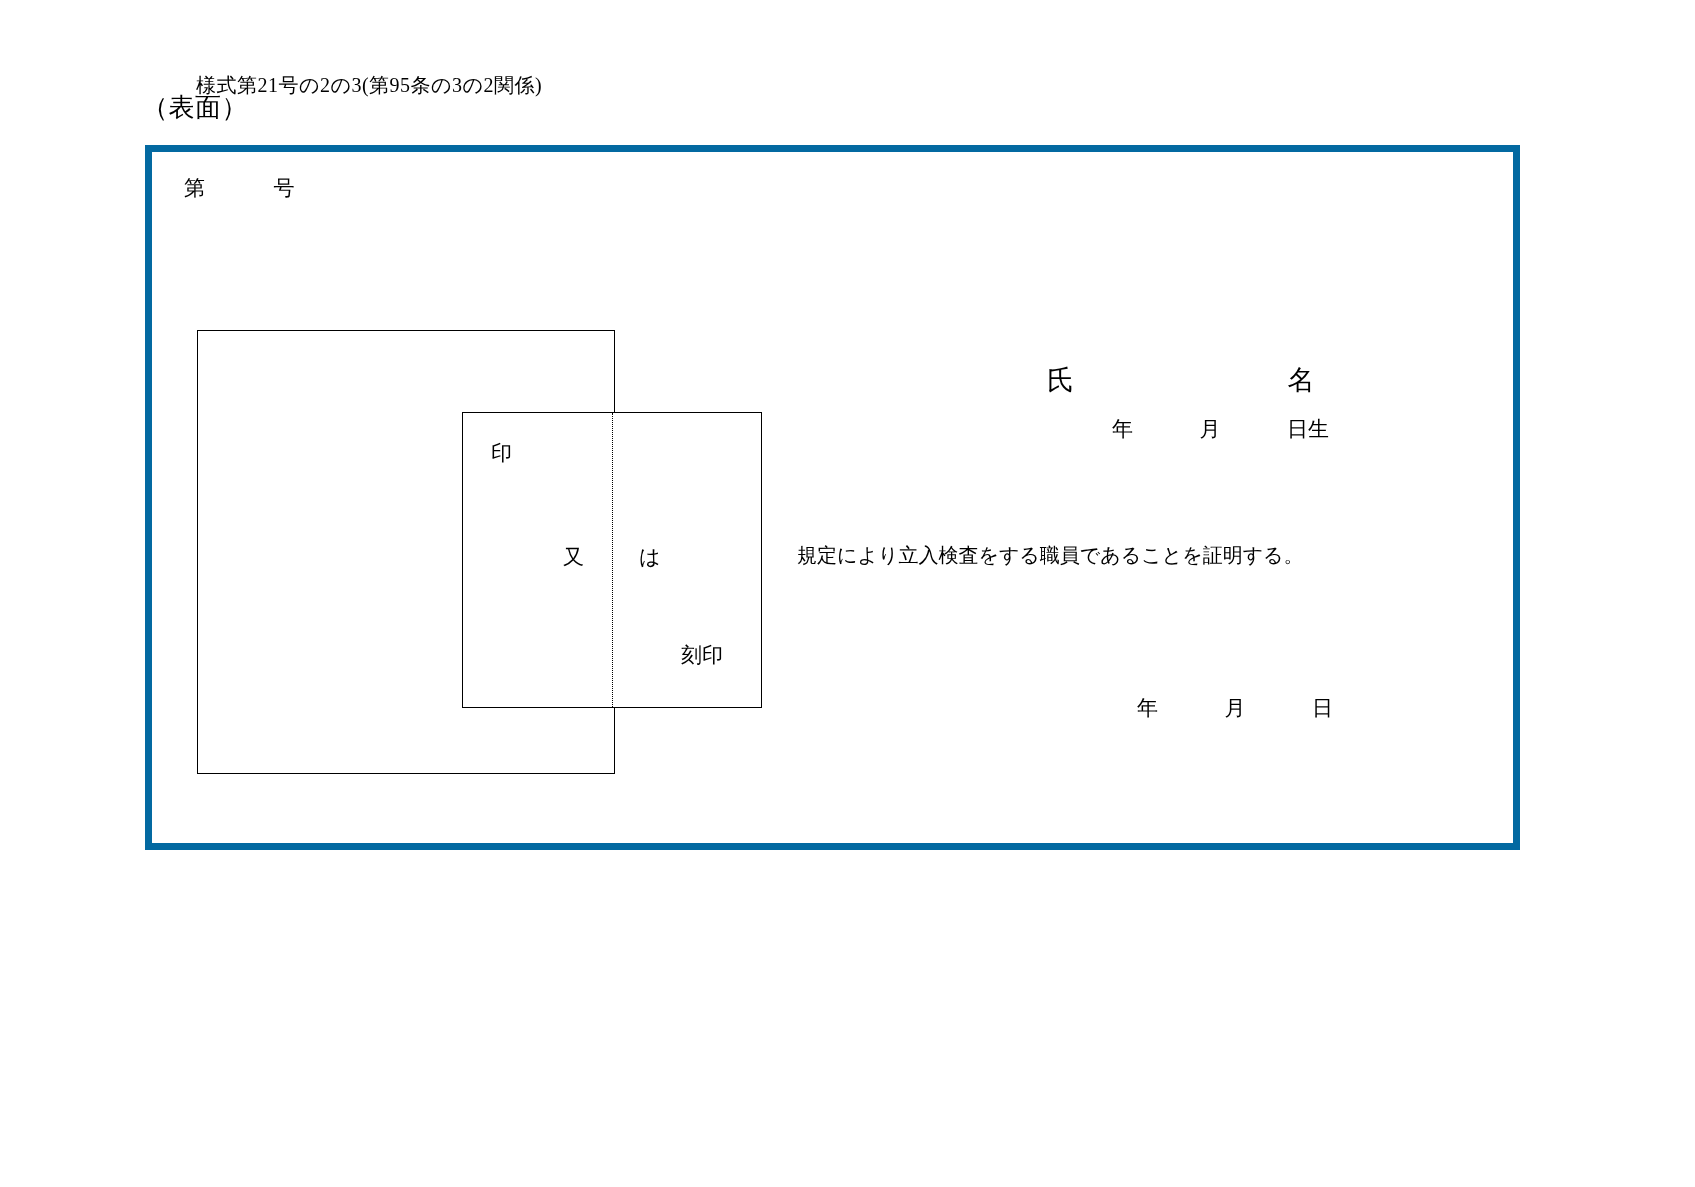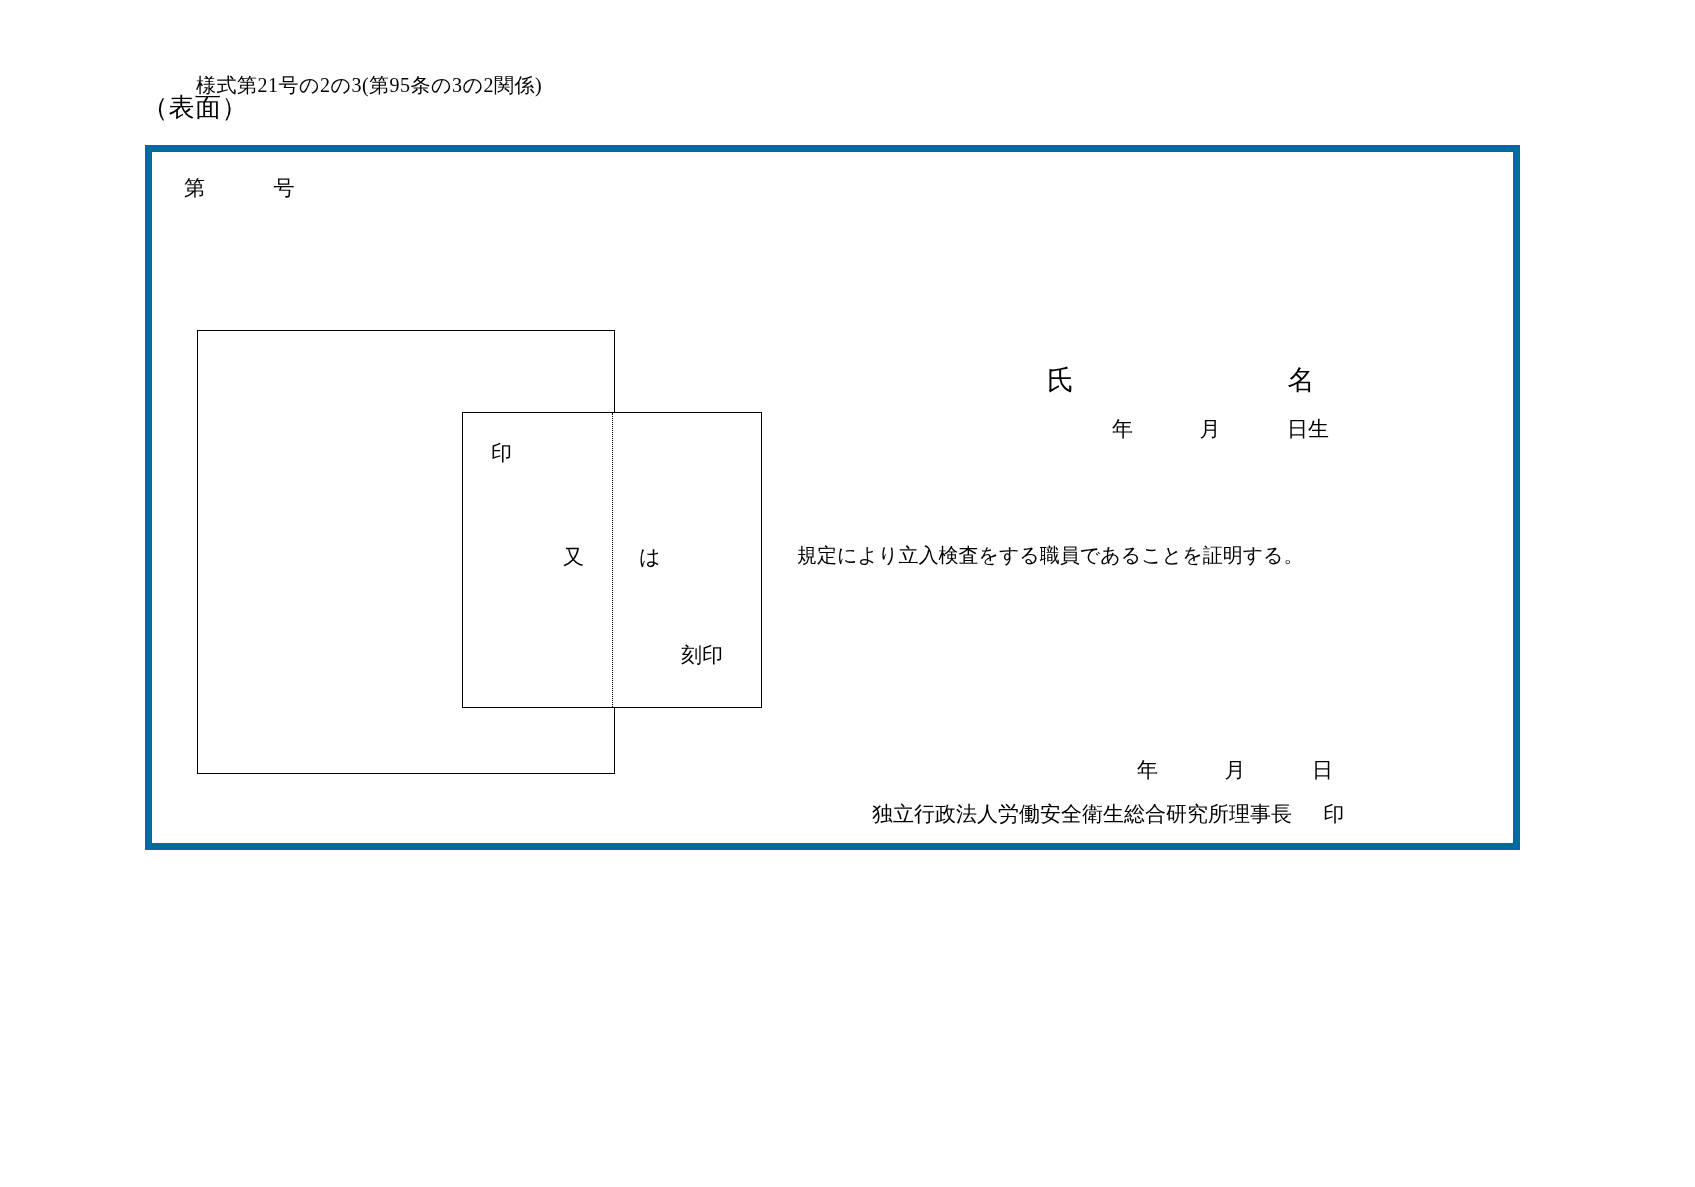--- a/index.html
+++ b/index.html
@@ -148,21 +148,21 @@
     width: 720px;
     font-size: 20px;
     line-height: 1.55;
   }
   .statement .indent { display: inline-block; width: 24px; }
 
   
   .date-line {
     position: absolute;
     left: 985px;
-    top: 604px;
+    top: 542px;
     font-size: 21px;
     white-space: nowrap;
   }
   .date-line .gap { display: inline-block; width: 56px; }
 
   
   .issuer-line {
     position: absolute;
     left: 720px;
     top: 648px;
@@ -217,19 +217,15 @@
     </div>
 
     <div class="date-line">
       <span>年</span>
       <span class="gap"></span>
       <span>月</span>
       <span class="gap"></span>
       <span>日</span>
     </div>
 
-    <div class="issuer-line">
-      <span>独立行政法人労働安全衛生総合研究所理事長</span>
-      <span class="seal">印</span>
-    </div>
 
   </div>
 </div>
 
 </body></html>

